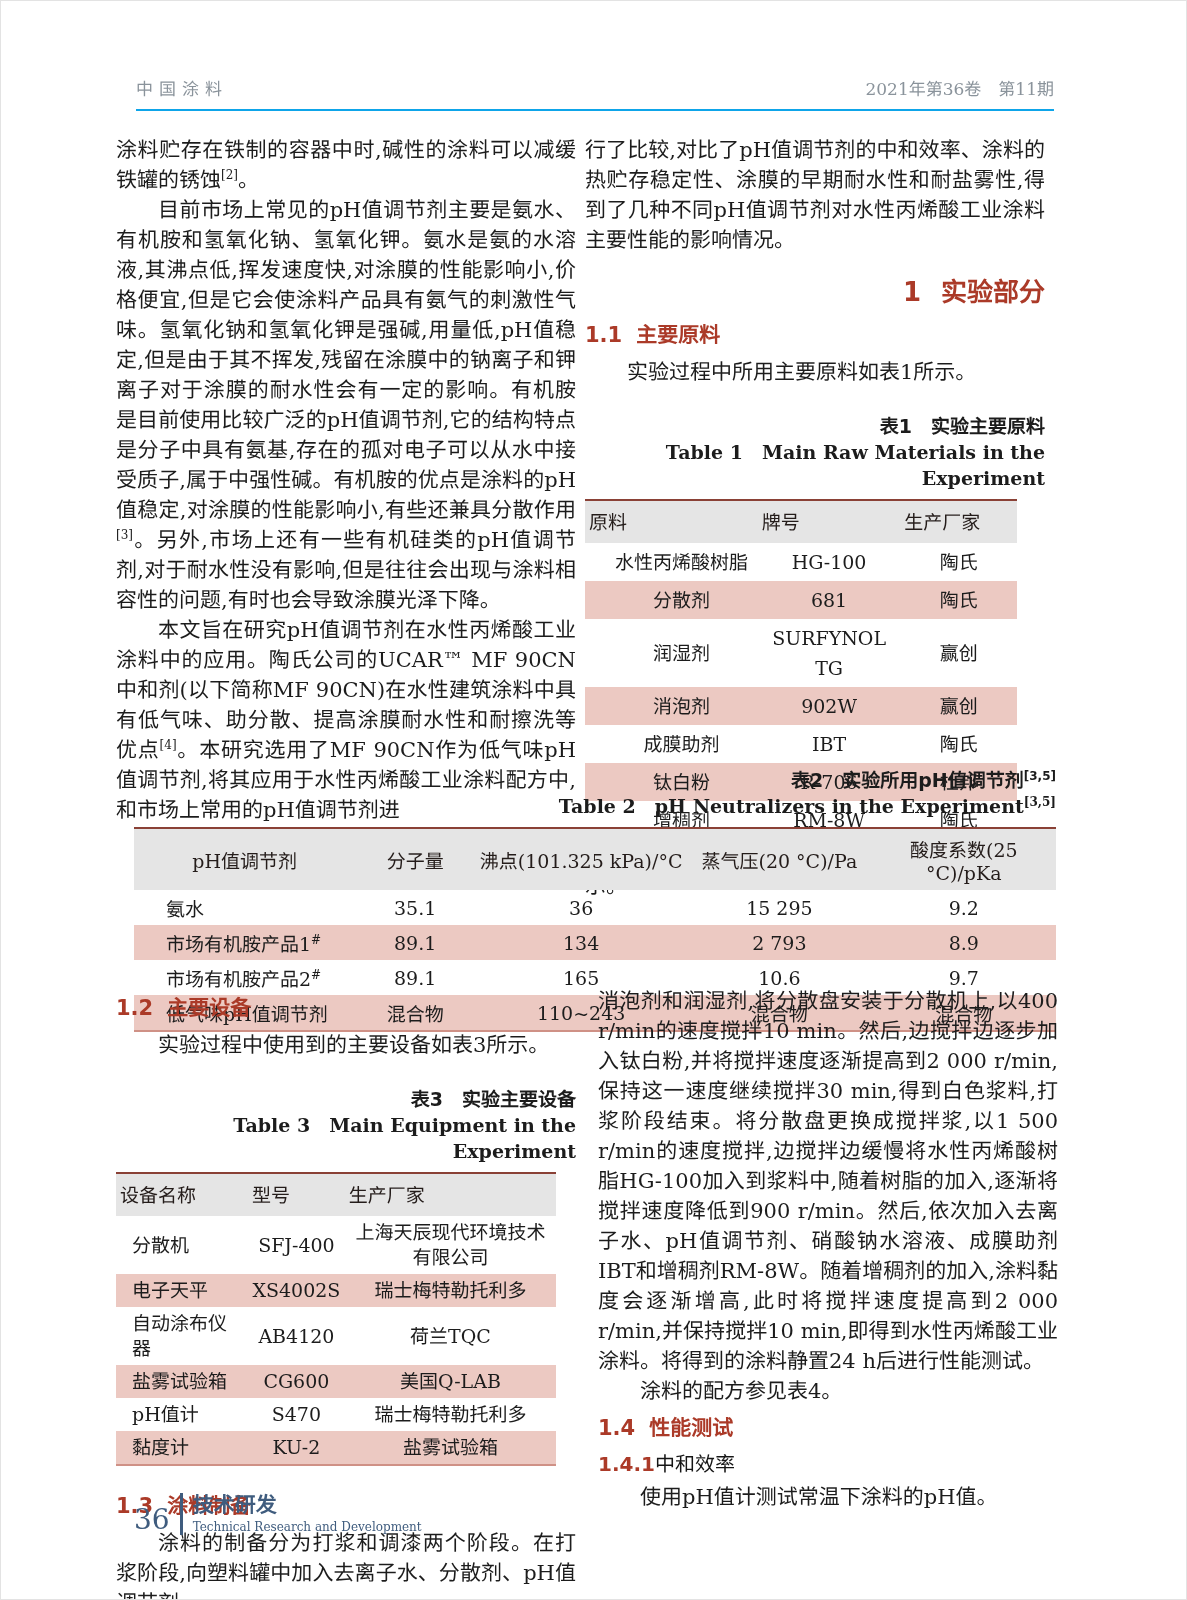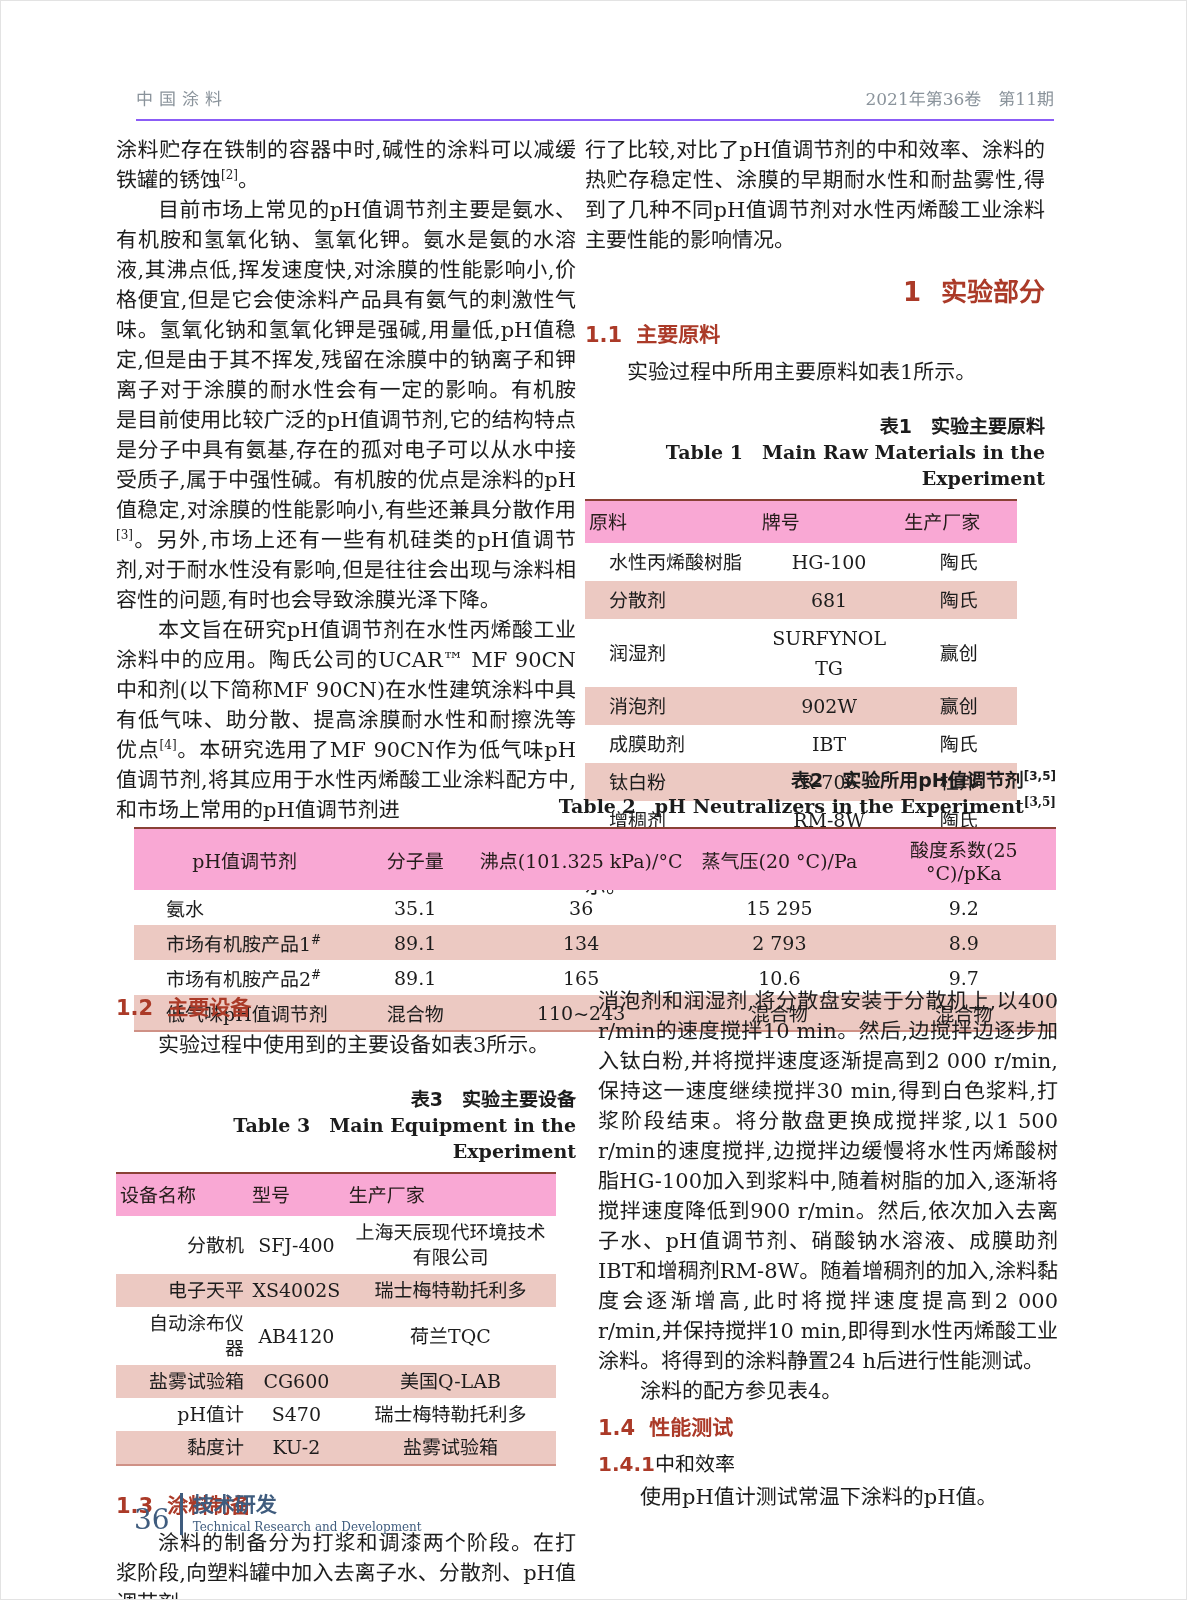--- a/index.html
+++ b/index.html
@@ -8,24 +8,24 @@
     width:1187px;height:1600px;
     background:#ffffff;
     box-sizing:border-box;
     border:1px solid #e3e3e3;
     font-family:"DejaVu Serif", serif;
     color:#1c1c1c;
     overflow:hidden;
   }
   
   .pg-header{
-    position:absolute;top:84px;left:135px;width:918px;
+    position:absolute;top:74px;left:135px;width:918px;
     display:flex;justify-content:space-between;align-items:flex-end;
     color:#8a939b;font-size:17px;
-    padding-bottom:9px;border-bottom:2px solid #8b5cf6;
+    padding-bottom:9px;border-bottom:2px solid #0ea5e9;
   }
   .journal{letter-spacing:6px;}
   
   .cols-top{position:absolute;top:134px;left:115px;width:942px;display:flex;gap:9px;}
   .cols-bottom{position:absolute;top:985px;left:115px;width:942px;display:flex;gap:22px;}
   .col{width:460px;font-size:21px;line-height:30px;text-align:justify;}
   .col p{margin:0;}
   .indent{text-indent:2em;}
   sup{font-size:12px;line-height:0;}
   
@@ -39,27 +39,27 @@
   .h3 .num{font-family:"DejaVu Sans", sans-serif;font-weight:bold;color:#ab3a28;}
   .h3 .ttl{color:#151515;}
   
   .tbl-caption{text-align:right;font-weight:bold;font-size:19px;line-height:26px;}
   .tbl-caption .cn{font-family:"DejaVu Sans", sans-serif;}
   .tbl-caption .en{font-family:"DejaVu Serif", serif;}
   
   table{border-collapse:collapse;
         border-top:2px solid #8a4136;border-bottom:2px solid #cf9186;
         font-size:19px;margin-top:8px;}
-  thead th{background:#f9a8d4;font-weight:normal;padding:6px 4px;color:#241c1a;}
+  thead th{background:#e5e5e5;font-weight:normal;padding:6px 4px;color:#241c1a;}
   tbody td{padding:4px 4px;text-align:center;}
   tr.alt{background:#ecc9c2;}
   td.lft{text-align:left;}
-  .t1{width:432px;}  .t1 td.lft{padding-left:24px;}
+  .t1{width:432px;}  .t1 td.lft{padding-left:24px;text-align:center;}
   .t2{width:922px;}  .t2 td.lft{padding-left:32px;}
-  .t3{width:440px;}  .t3 td.lft{padding-left:16px;text-align:right;}
+  .t3{width:440px;}  .t3 td.lft{padding-left:16px;}
   .t3 td{line-height:25px;}
   
   .t2wrap{position:absolute;top:766px;left:133px;width:922px;}
   
   .pg-footer{position:absolute;top:1492px;left:133px;display:flex;align-items:center;color:#3f5c7e;}
   .pg-num{font-size:28px;margin-right:10px;align-self:flex-end;line-height:30px;}
   .f-bar{width:3px;align-self:stretch;background:#3f5c7e;margin-right:10px;}
   .f-cn{font-family:"DejaVu Sans", sans-serif;font-weight:bold;font-size:21px;line-height:24px;}
   .f-en{font-size:12px;line-height:16px;margin-top:2px;}
   .mt26{margin-top:26px;}

